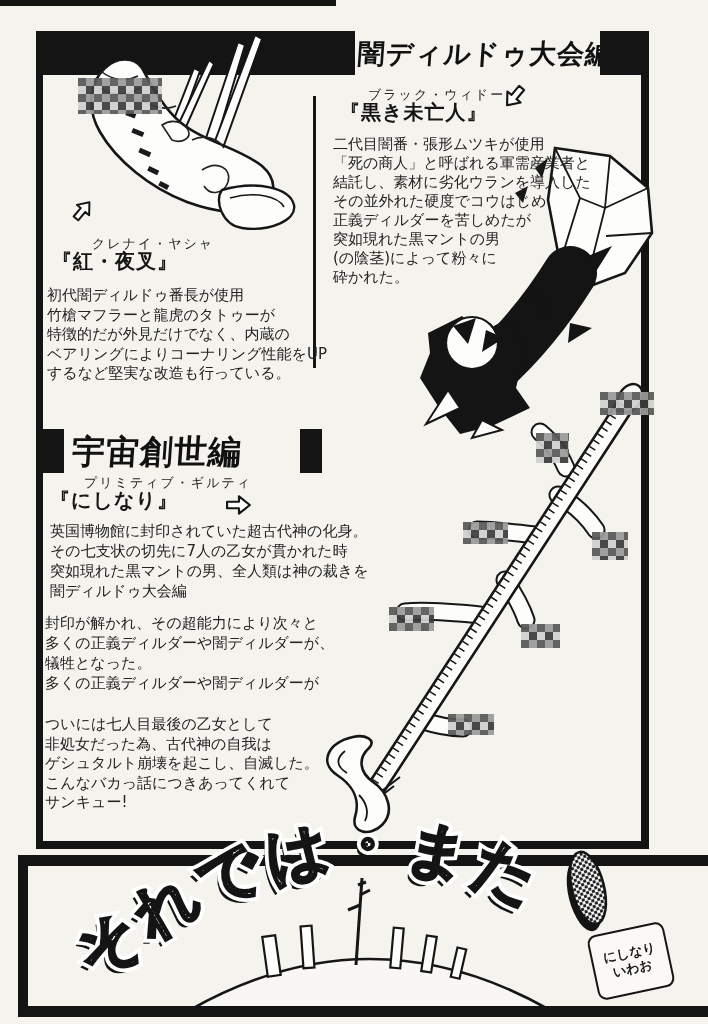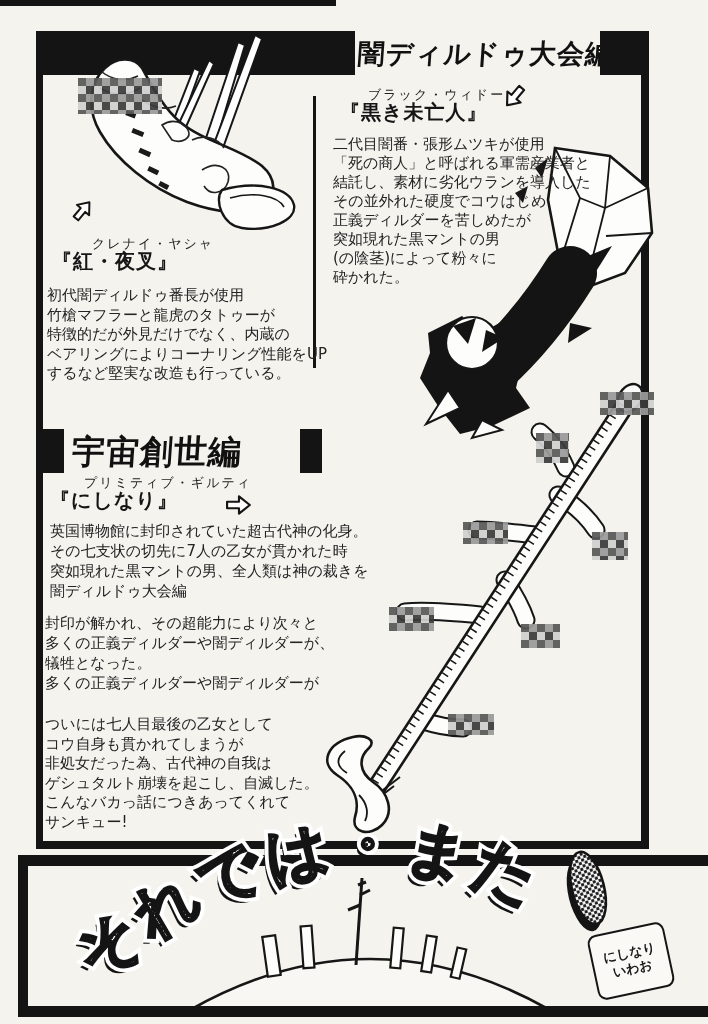--- a/index.html
+++ b/index.html
@@ -194,21 +194,20 @@
   <div class="bodyline">闇ディルドゥ大会編</div>
 </div>
 <div class="abs body-block" style="left:45px;top:613px;z-index:6;line-height:20px;">
   <div class="bodyline">封印が解かれ、その超能力により次々と</div>
   <div class="bodyline">多くの正義ディルダーや闇ディルダーが、</div>
   <div class="bodyline">犠牲となった。</div>
   <div class="bodyline">多くの正義ディルダーや闇ディルダーが</div>
 </div>
 <div class="abs body-block" style="left:45px;top:715px;z-index:6;line-height:19.5px;">
   <div class="bodyline">ついには七人目最後の乙女として</div>
-  <div class="bodyline">コウ自身も貫かれてしまうが</div>
   <div class="bodyline">非処女だった為、古代神の自我は</div>
   <div class="bodyline">ゲシュタルト崩壊を起こし、自滅した。</div>
   <div class="bodyline">こんなバカっ話につきあってくれて</div>
   <div class="bodyline">サンキュー!</div>
 </div>
 
 <div class="abs ink" style="left:18px;top:855px;width:690px;height:11px;z-index:2;"></div>
 <div class="abs ink" style="left:18px;top:855px;width:10px;height:162px;z-index:2;"></div>
 <div class="abs ink" style="left:18px;top:1006px;width:690px;height:11px;z-index:2;"></div>
 

